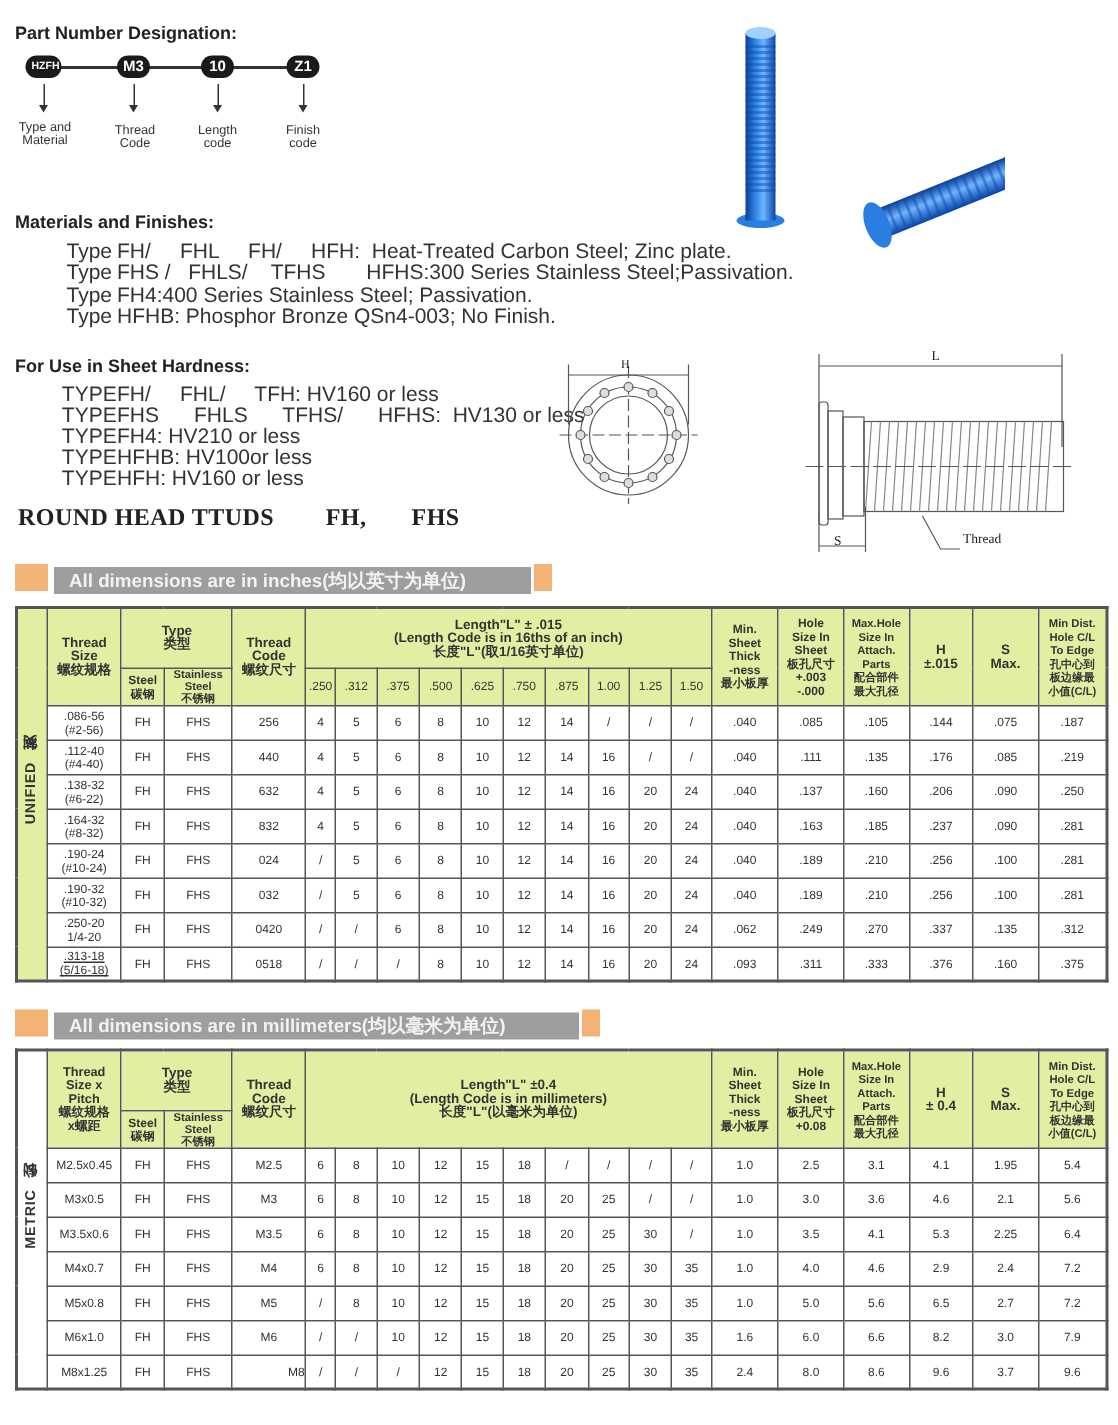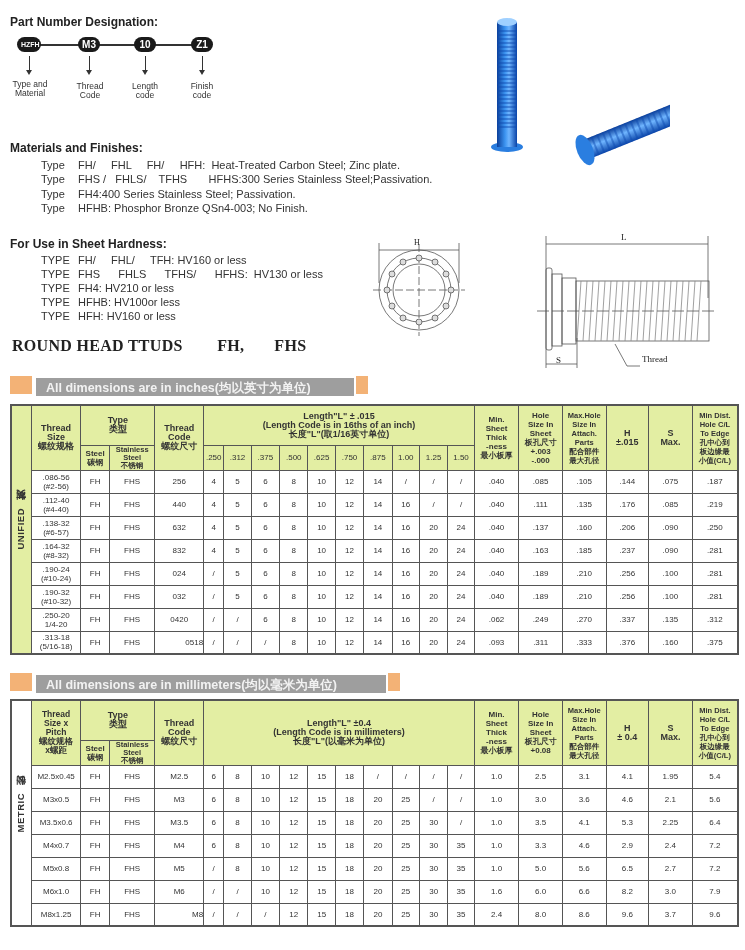--- a/index.html
+++ b/index.html
@@ -5,21 +5,21 @@
   * { box-sizing: border-box; margin: 0; padding: 0; }
   body { width: 745px; height: 950px; background: #fff; font-family: "Liberation Sans", sans-serif; color: #222; position: relative; overflow: hidden; }
   .abs { position: absolute; }
   .h-bold { font-weight: bold; font-size: 12px; color: #222; }
   
   .pn-line { position: absolute; left: 24px; top: 44px; width: 180px; height: 2px; background: #333; }
   .pn-pill { position: absolute; top: 37px; height: 15px; background: #1a1a1a; color: #fff; font-weight: bold; font-size: 10px; border-radius: 8px; text-align: center; line-height: 15px; padding: 0 4px; }
   .pn-arrow { position: absolute; width: 1px; height: 16px; background: #333; top: 56px; }
   .pn-arrow::after { content: ""; position: absolute; left: -3px; bottom: -3px; border-left: 3.5px solid transparent; border-right: 3.5px solid transparent; border-top: 5px solid #333; }
   .pn-label { position: absolute; top: 79px; font-size: 8.5px; text-align: center; line-height: 9px; color: #333; width: 50px; }
-  .mat-row { position: absolute; left: 41px; font-size: 11px; color: #333; white-space: pre; }
+  .mat-row { position: absolute; left: 41px; font-size: 14px; color: #333; white-space: pre; text-align: center; }
   .mat-row .t { display: inline-block; width: 37px; }
   .big-title { position: absolute; left: 12px; top: 337px; font-family: "Liberation Serif", serif; font-weight: bold; font-size: 16px; letter-spacing: 0.3px; }
   .banner { position: absolute; left: 10px; height: 20px; }
   .banner .or1 { position: absolute; left: 0; top: 0; width: 22px; height: 18px; background: #f3b276; }
   .banner .gr { position: absolute; left: 26px; top: 2px; height: 18px; background: #9e9e9e; }
   .banner .gr span { color: #f2f2f2; font-weight: bold; font-size: 12.5px; line-height: 18px; padding-left: 10px; white-space: nowrap; }
   .banner .or2 { position: absolute; top: 0; width: 12px; height: 18px; background: #f3b276; }
   table.spec { position: absolute; left: 10px; border-collapse: collapse; border: 2px solid #555; table-layout: fixed; }
   table.spec td { border: 1px solid #555; text-align: center; vertical-align: middle; font-size: 8px; color: #333; padding: 0; overflow: hidden; }
   table.spec td.hd { background: #e3eea3; font-weight: bold; color: #333; font-size: 8px; line-height: 9px; }
@@ -309,21 +309,21 @@
         <td>/</td>
         <td>.040</td>
         <td>.111</td>
         <td>.135</td>
         <td>.176</td>
         <td>.085</td>
         <td>.219</td>
       </tr>
       <tr style="height: 23px;">
         <td class="sz" style="white-space: pre-line;">.138-32
-(#6-57)</td>
+(#6-22)</td>
         <td class="sz" style="white-space: pre-line;">FH</td>
         <td class="sz" style="white-space: pre-line;">FHS</td>
         <td class="sz" style="white-space: pre-line;">632</td>
         <td>4</td>
         <td>5</td>
         <td>6</td>
         <td>8</td>
         <td>10</td>
         <td>12</td>
         <td>14</td>
@@ -423,25 +423,25 @@
         <td>20</td>
         <td>24</td>
         <td>.062</td>
         <td>.249</td>
         <td>.270</td>
         <td>.337</td>
         <td>.135</td>
         <td>.312</td>
       </tr>
       <tr style="height: 23px;">
-        <td class="sz" style="white-space: pre-line;">.313-18
+        <td class="sz" style="white-space: pre-line; text-decoration: underline;">.313-18
 (5/16-18)</td>
         <td class="sz" style="white-space: pre-line;">FH</td>
         <td class="sz" style="white-space: pre-line;">FHS</td>
-        <td class="sz" style="white-space: pre-line; text-align: right;">0518</td>
+        <td class="sz" style="white-space: pre-line;">0518</td>
         <td>/</td>
         <td>/</td>
         <td>/</td>
         <td>8</td>
         <td>10</td>
         <td>12</td>
         <td>14</td>
         <td>16</td>
         <td>20</td>
         <td>24</td>
@@ -610,21 +610,21 @@
         <td>8</td>
         <td>10</td>
         <td>12</td>
         <td>15</td>
         <td>18</td>
         <td>20</td>
         <td>25</td>
         <td>30</td>
         <td>35</td>
         <td>1.0</td>
-        <td>3.3</td>
+        <td>4.0</td>
         <td>4.6</td>
         <td>2.9</td>
         <td>2.4</td>
         <td>7.2</td>
       </tr>
       <tr style="height: 23px;">
         <td class="sz" style="white-space: pre-line;">M5x0.8</td>
         <td class="sz" style="white-space: pre-line;">FH</td>
         <td class="sz" style="white-space: pre-line;">FHS</td>
         <td class="sz" style="white-space: pre-line;">M5</td>

